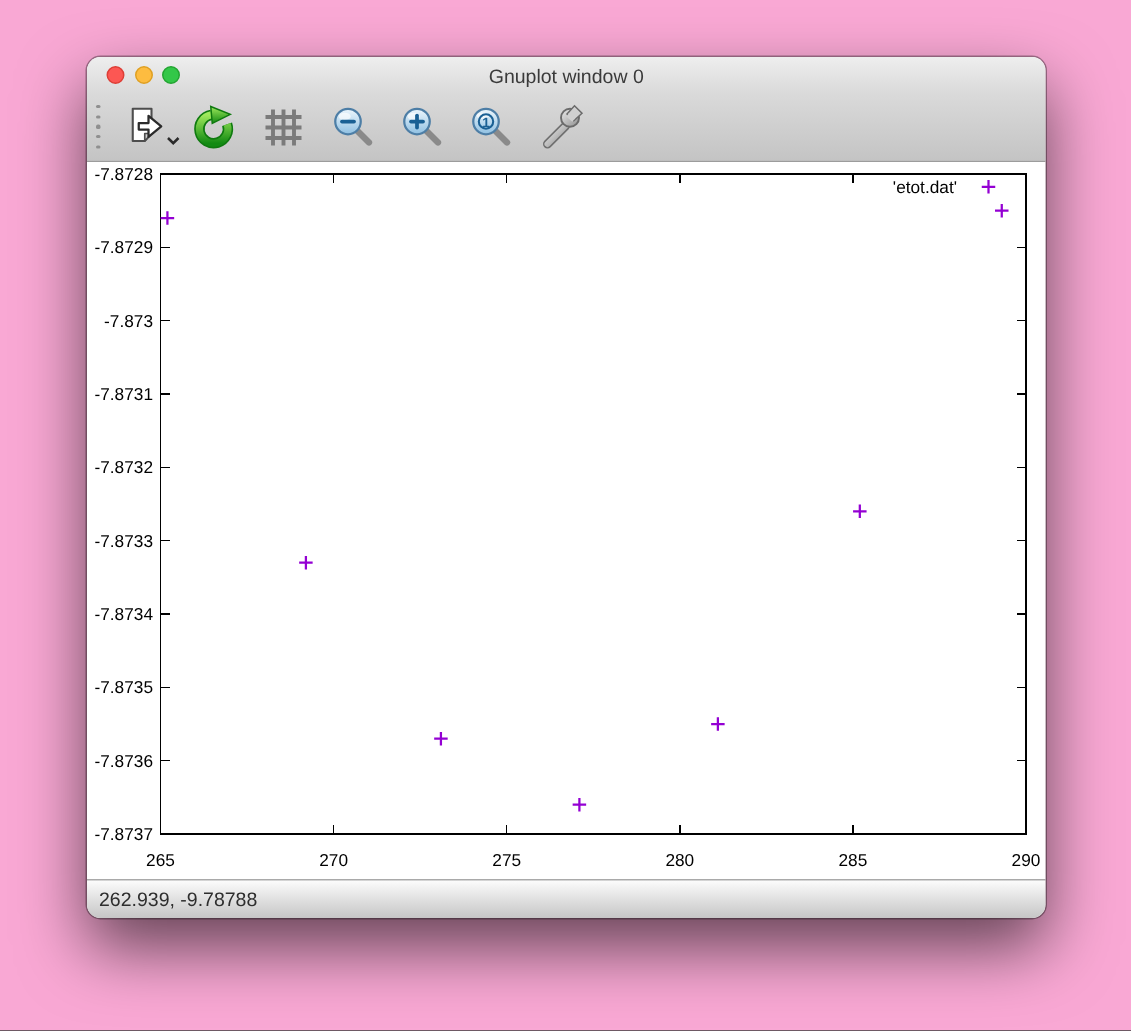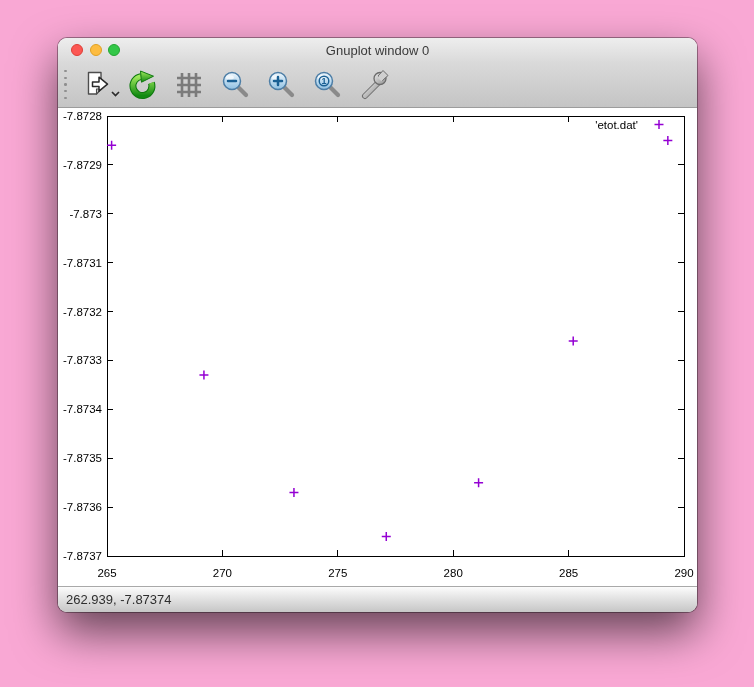--- a/index.html
+++ b/index.html
@@ -207,17 +207,17 @@
           <path d="M 141.43599999999975 267.1111111111256 H 150.43599999999975 M 145.93599999999975 262.6111111111256 V 271.6111111111256" stroke="#9400d3" stroke-width="1.5" fill="none"></path>
           <path d="M 231.44800000000052 384.44444444428524 H 240.44800000000052 M 235.94800000000052 379.94444444428524 V 388.94444444428524" stroke="#9400d3" stroke-width="1.5" fill="none"></path>
           <path d="M 323.76800000000054 428.44444444432867 H 332.76800000000054 M 328.26800000000054 423.94444444432867 V 432.94444444432867" stroke="#9400d3" stroke-width="1.5" fill="none"></path>
           <path d="M 416.08800000000053 374.66666666644954 H 425.08800000000053 M 420.58800000000053 370.16666666644954 V 379.16666666644954" stroke="#9400d3" stroke-width="1.5" fill="none"></path>
           <path d="M 510.71599999999967 232.88888888891785 H 519.7159999999997 M 515.2159999999997 228.38888888891785 V 237.38888888891785" stroke="#9400d3" stroke-width="1.5" fill="none"></path>
           <path d="M 605.3440000000003 32.444444444372074 H 614.3440000000003 M 609.8440000000003 27.944444444372074 V 36.944444444372074" stroke="#9400d3" stroke-width="1.5" fill="none"></path>
         </svg>
     </div>
 
     <div class="statusbar">
-      <span>262.939, -7.87374</span>
+      <span>262.939, -9.78788</span>
     </div>
 
   </div>
 </div>
 
 </body></html>

